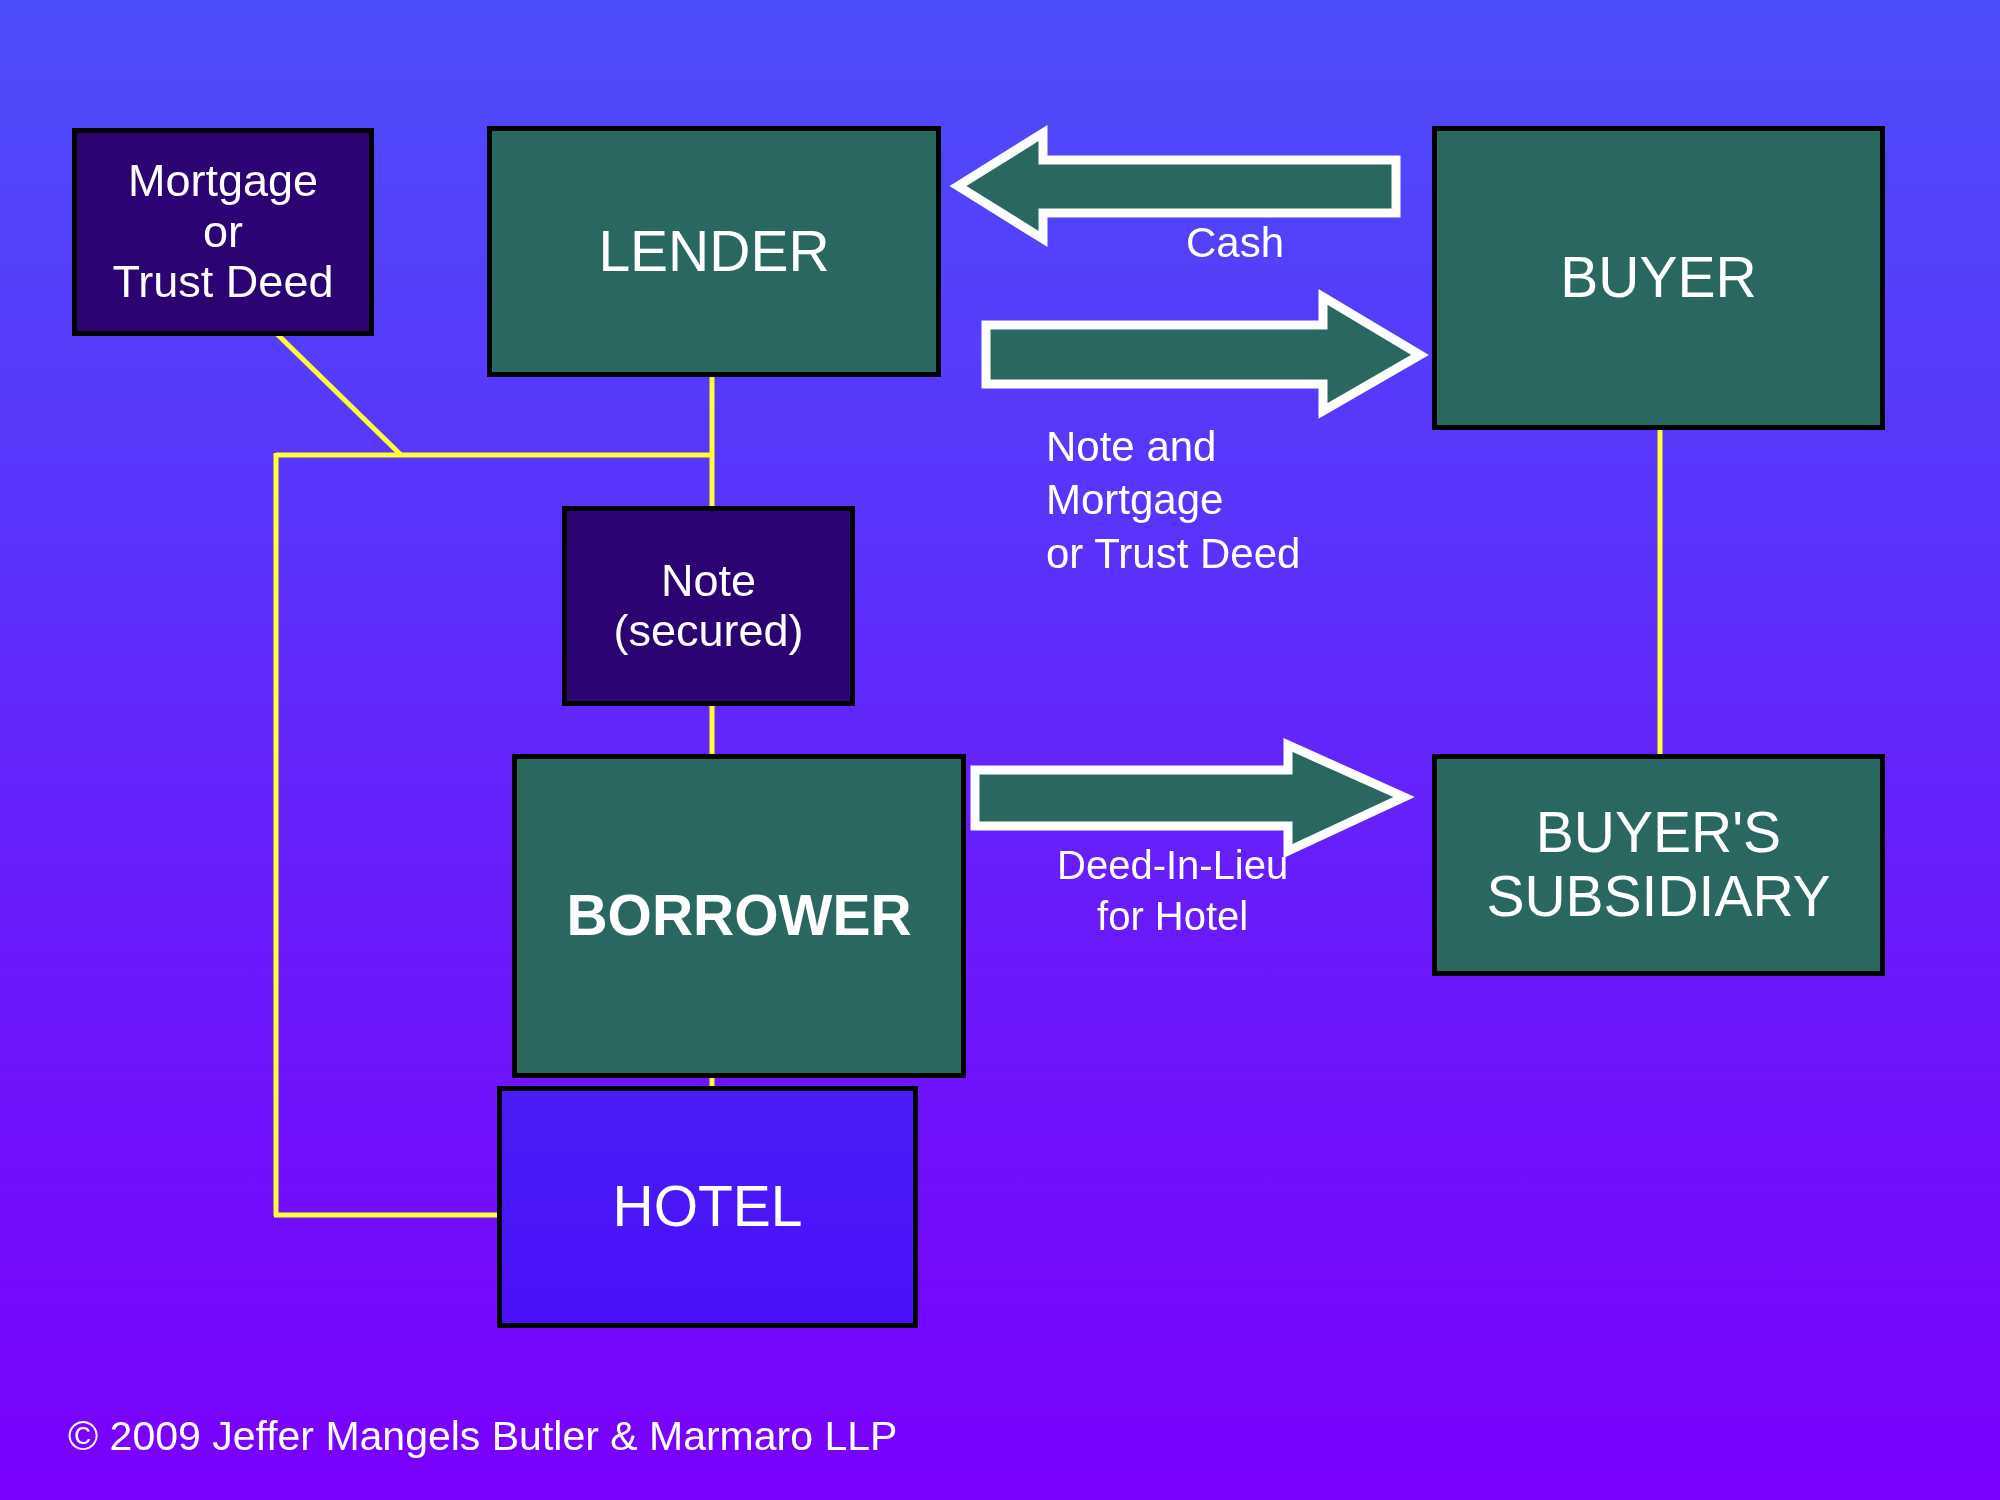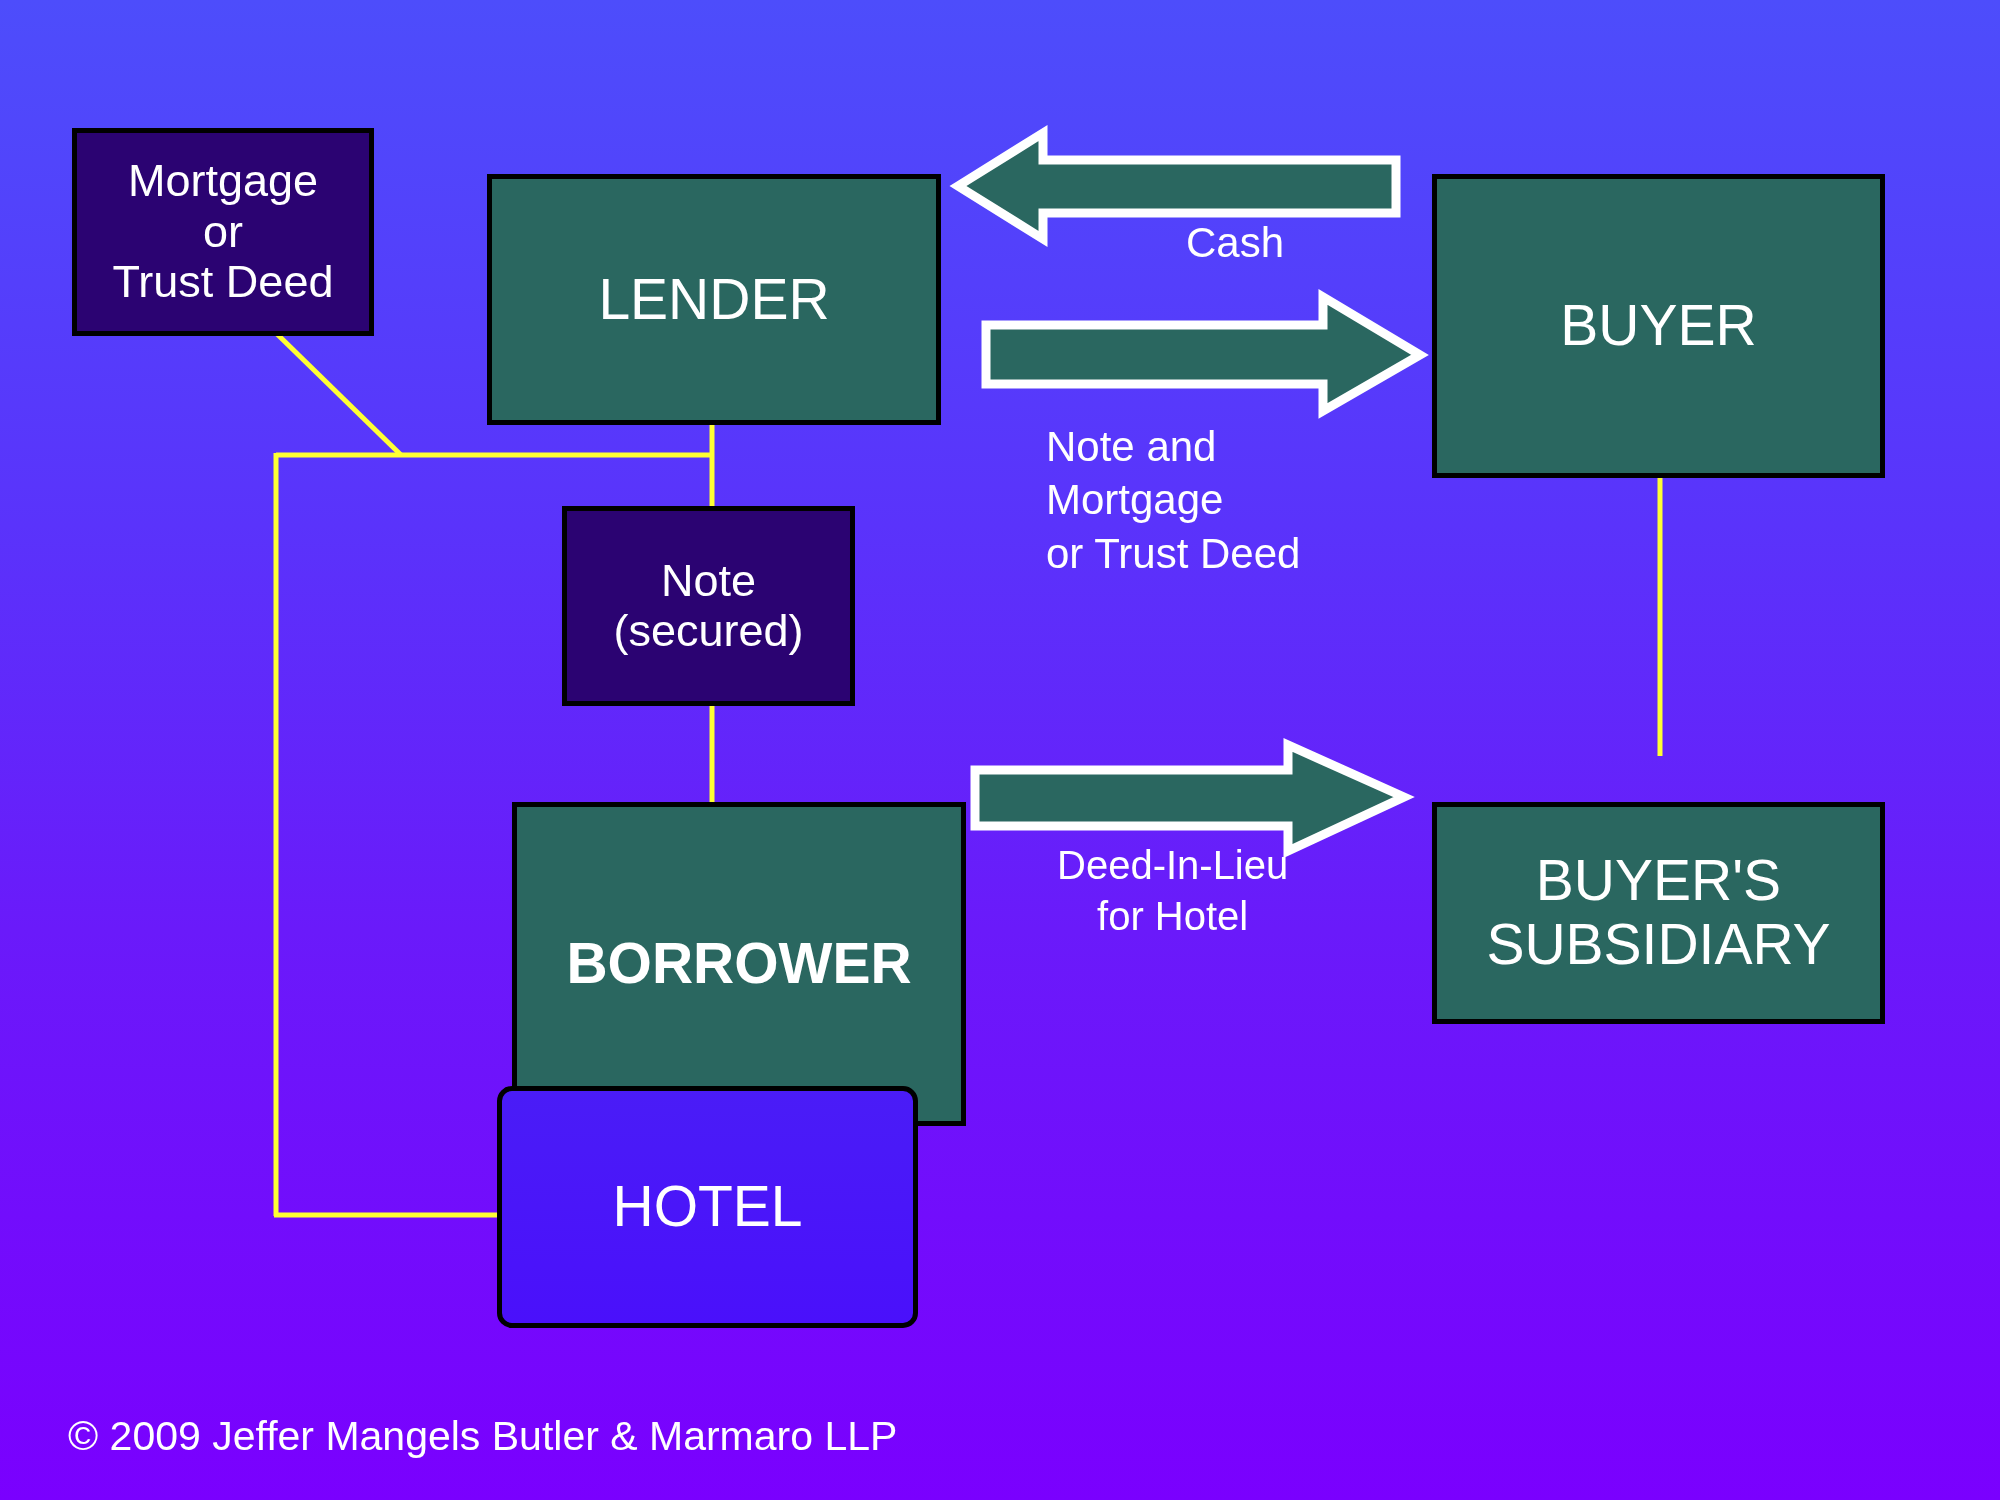--- a/index.html
+++ b/index.html
@@ -44,28 +44,26 @@
     align-items: center;
     justify-content: center;
     text-align: center;
     color: #ffffff;
     line-height: 1.12;
     white-space: pre-line;
     z-index: 5;
   }
   .node-teal {
     background: #2a6760;
-    margin-top: 48px;
   }
   .node-navy {
     background: #2b0372;
   }
   .node-blue {
     background: linear-gradient(180deg, #4a1cf7 0%, #4a10fb 100%);
-    border-radius: 15px;
   }
 
   #node-mortgage   { left: 72px;   top: 128px;  width: 302px;  height: 208px;  font-size: 45px; }
   #node-lender     { left: 487px;  top: 126px;  width: 454px;  height: 251px;  font-size: 57px; }
   #node-buyer      { left: 1432px; top: 126px;  width: 453px;  height: 304px;  font-size: 57px; }
   #node-note       { left: 562px;  top: 506px;  width: 293px;  height: 200px;  font-size: 45px; }
   #node-borrower   { left: 512px;  top: 754px;  width: 454px;  height: 324px;  font-size: 57px; font-weight: bold; }
   #node-subsidiary { left: 1432px; top: 754px;  width: 453px;  height: 222px;  font-size: 57px; }
   #node-hotel      { left: 497px;  top: 1086px; width: 421px;  height: 242px;  font-size: 57px; }
 

